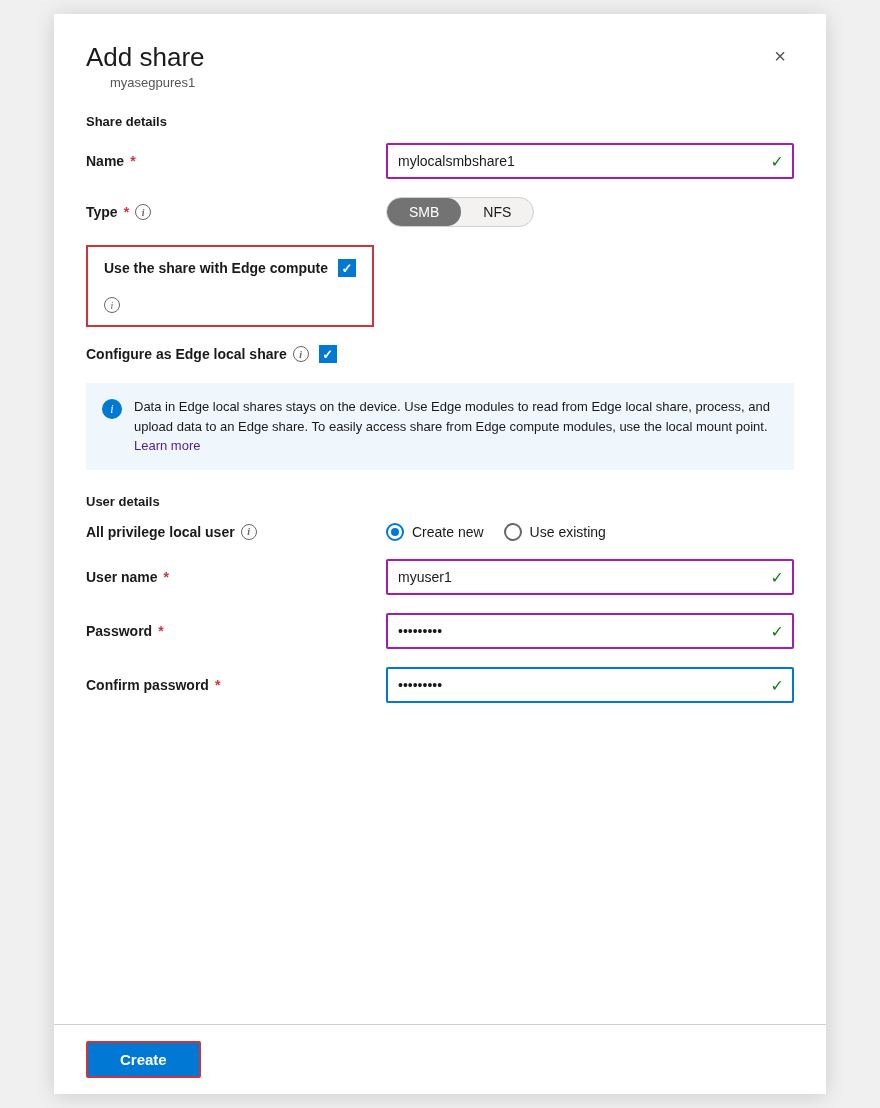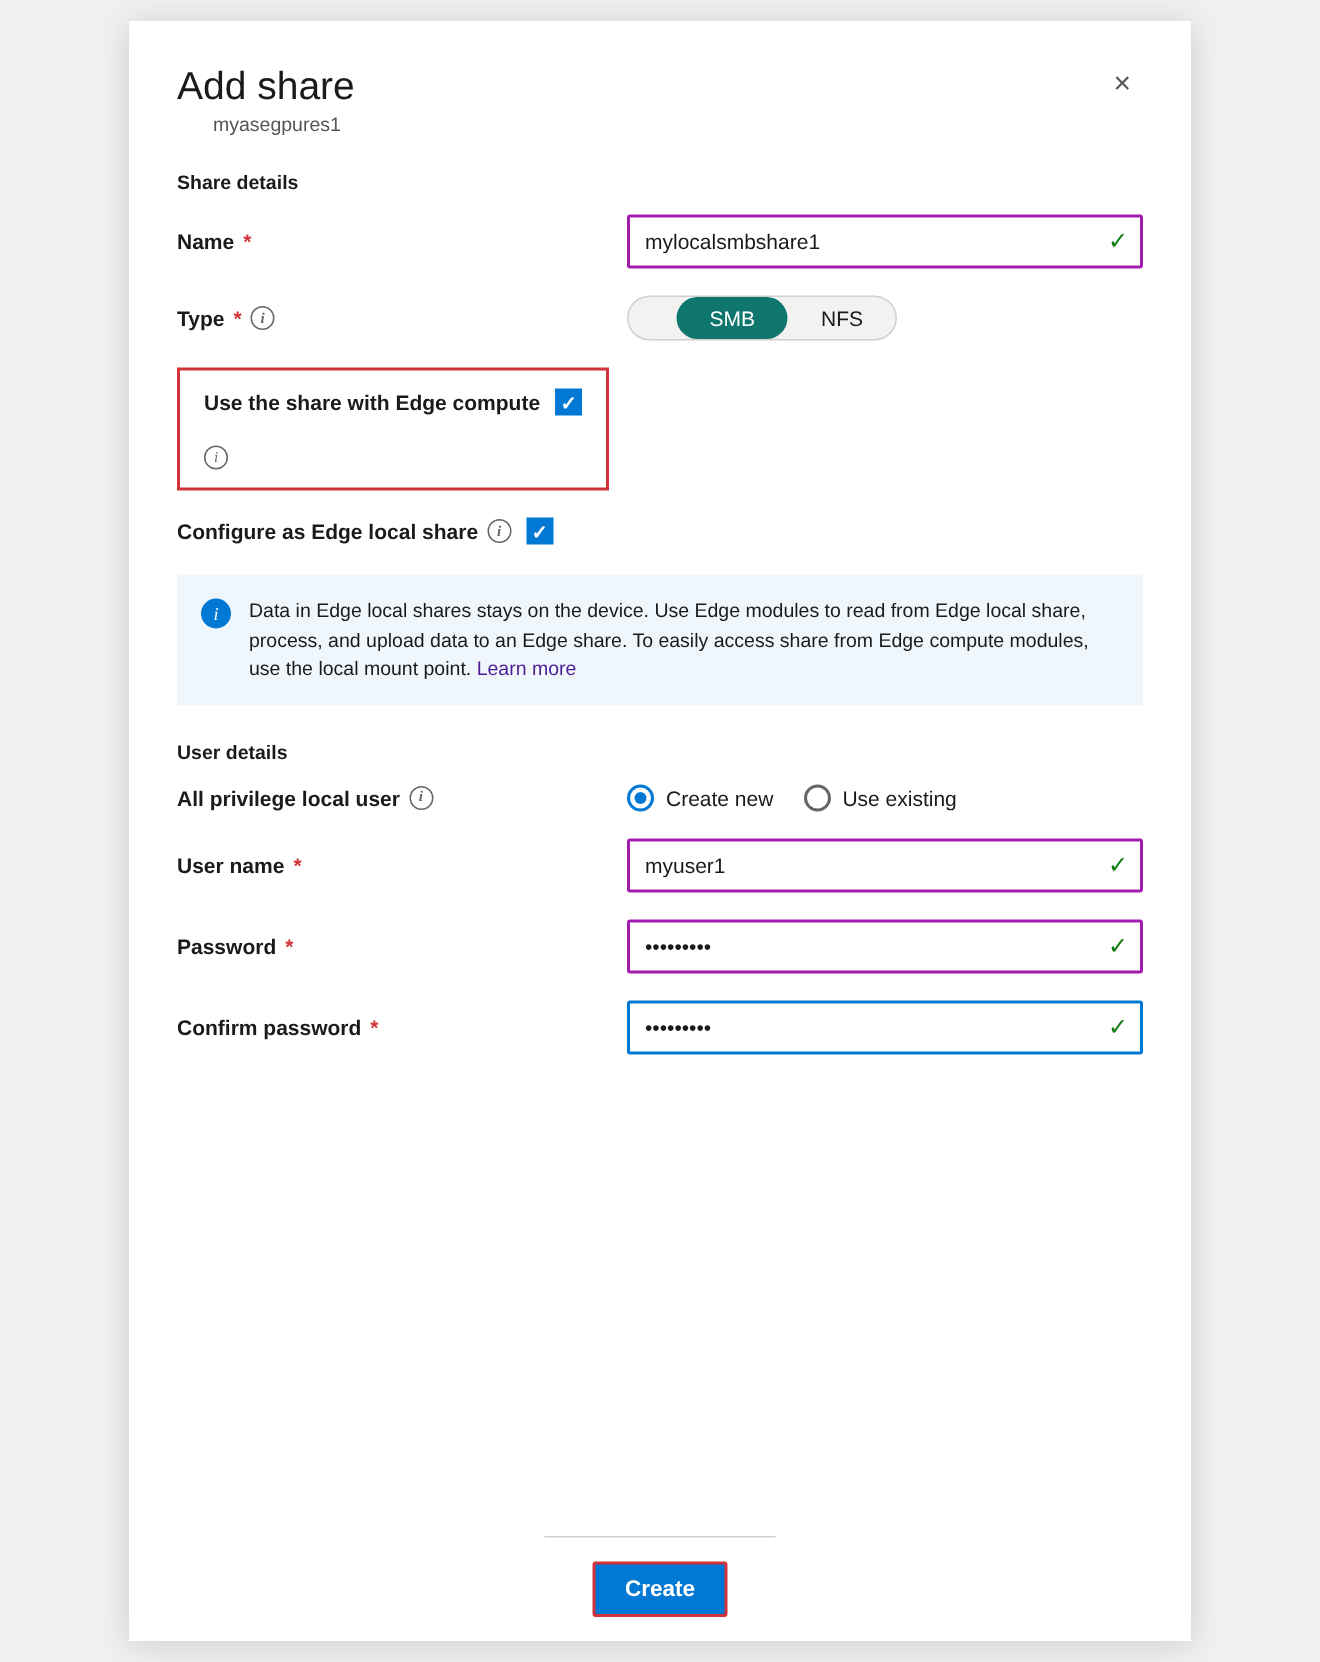--- a/index.html
+++ b/index.html
@@ -8,27 +8,26 @@
       display: flex;
       justify-content: center;
       align-items: center;
       min-height: 100vh;
       font-family: 'Segoe UI', Arial, sans-serif;
       font-size: 14px;
       color: #1a1a1a;
     }
     .dialog {
       background: #fff;
-      width: 708px;
+      width: 772px;
       min-height: 1080px;
       position: relative;
       display: flex;
       flex-direction: column;
       box-shadow: 0 2px 20px rgba(0,0,0,0.15);
-      align-items: center;
     }
     .dialog-body {
       flex: 1;
       padding: 28px 32px 20px 32px;
     }
     .dialog-header {
       display: flex;
       justify-content: space-between;
       align-items: flex-start;
       margin-bottom: 24px;
@@ -128,23 +127,22 @@
     .toggle-btn {
       padding: 6px 22px;
       border: none;
       background: transparent;
       font-size: 14px;
       cursor: pointer;
       border-radius: 20px;
       font-family: inherit;
     }
     .toggle-btn.active {
-      background: #0f766e;
+      background: #737373;
       color: #fff;
-      margin-left: 32px;
     }
     .toggle-btn:not(.active) {
       color: #1a1a1a;
     }
     
     .edge-compute-section {
       border: 2px solid #d13438;
       padding: 12px 16px;
       margin-bottom: 18px;
       display: inline-flex;
@@ -268,21 +266,21 @@
     .dialog-footer {
       border-top: 1px solid #d0d0d0;
       padding: 16px 32px;
       display: flex;
       align-items: center;
     }
     .create-btn {
       background: #0078d4;
       color: #fff;
       border: 2px solid #d13438;
-      padding: 8px 20px;
+      padding: 8px 32px;
       font-size: 15px;
       font-weight: 600;
       cursor: pointer;
       font-family: inherit;
       border-radius: 2px;
     }
   </style>
 </head>
 <body>
 

